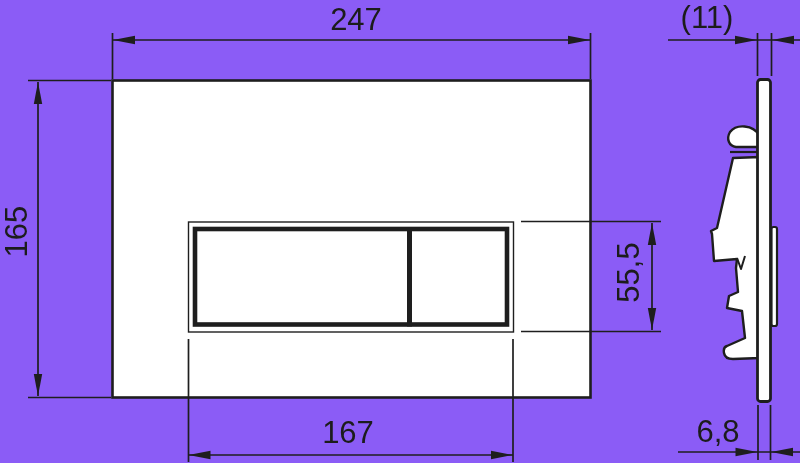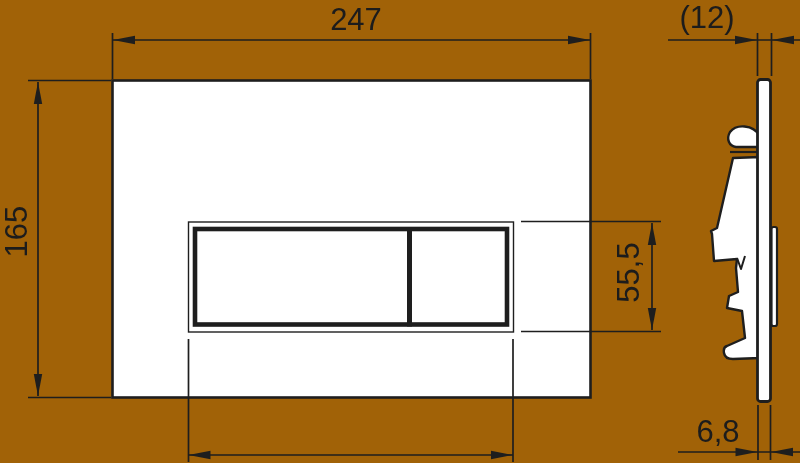--- a/index.html
+++ b/index.html
@@ -1,19 +1,19 @@
 <!DOCTYPE html>
 <html><head>
 <meta charset="utf-8">
 <style>
   html,body{margin:0;padding:0;background:#ffffff;}
   #stage{
     position:relative;
     width:800px;height:463px;
-    background:#a16207;
+    background:#8b5cf6;
     overflow:hidden;
     font-family:"Liberation Sans", sans-serif;
   }
   #stage svg{position:absolute;left:0;top:0;}
   .dim-label{
     position:absolute;
     width:110px;height:37px;
     line-height:37px;
     text-align:center;
     font-size:31px;
@@ -109,22 +109,23 @@
           <polygon points="757.5,452 735.5,447.8 735.5,456.2" fill="#1e1e1e" stroke="none"></polygon>
           <polygon points="771,452 793,447.8 793,456.2" fill="#1e1e1e" stroke="none"></polygon>
         </g>
 
       </g>
     </g>
   </svg>
 
   <div class="dim-label" style="left:301px;top:1px;">247</div>
 
-  <div class="dim-label" style="left:652px;top:-1px;">(12)</div>
+  <div class="dim-label" style="left:652px;top:-1px;">(11)</div>
 
   <div class="dim-label vert" style="left:-39px;top:213px;">165</div>
 
   <div class="dim-label vert" style="left:573px;top:254px;">55,5</div>
 
+  <div class="dim-label" style="left:293px;top:414px;">167</div>
 
   <div class="dim-label" style="left:663px;top:413px;">6,8</div>
 
 </div>
 
 </body></html>

